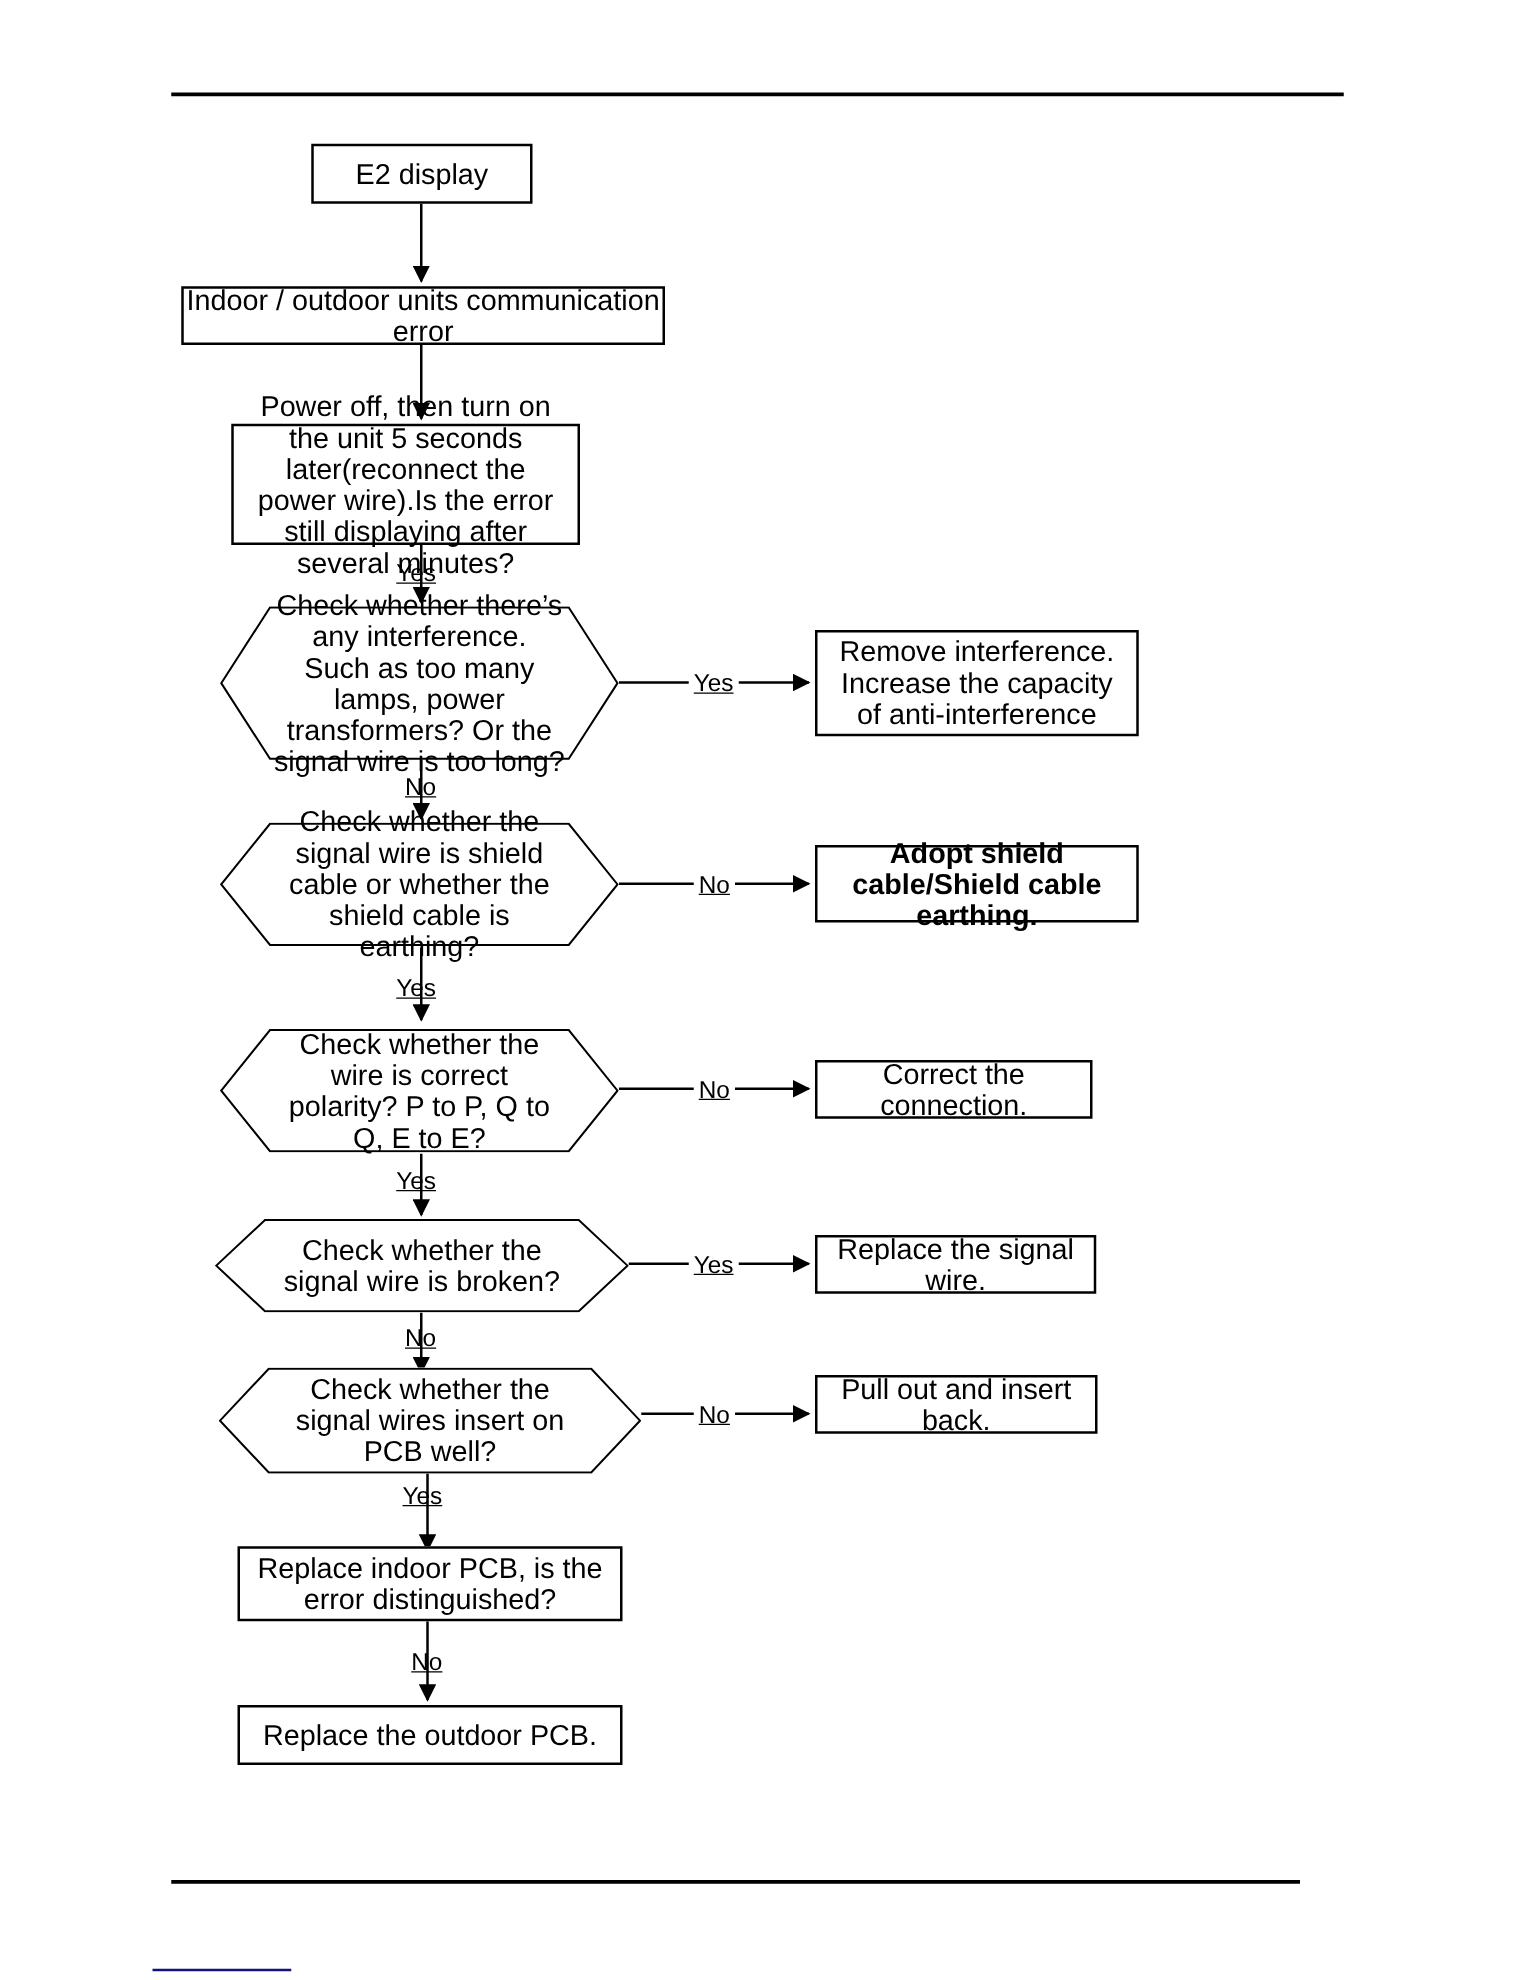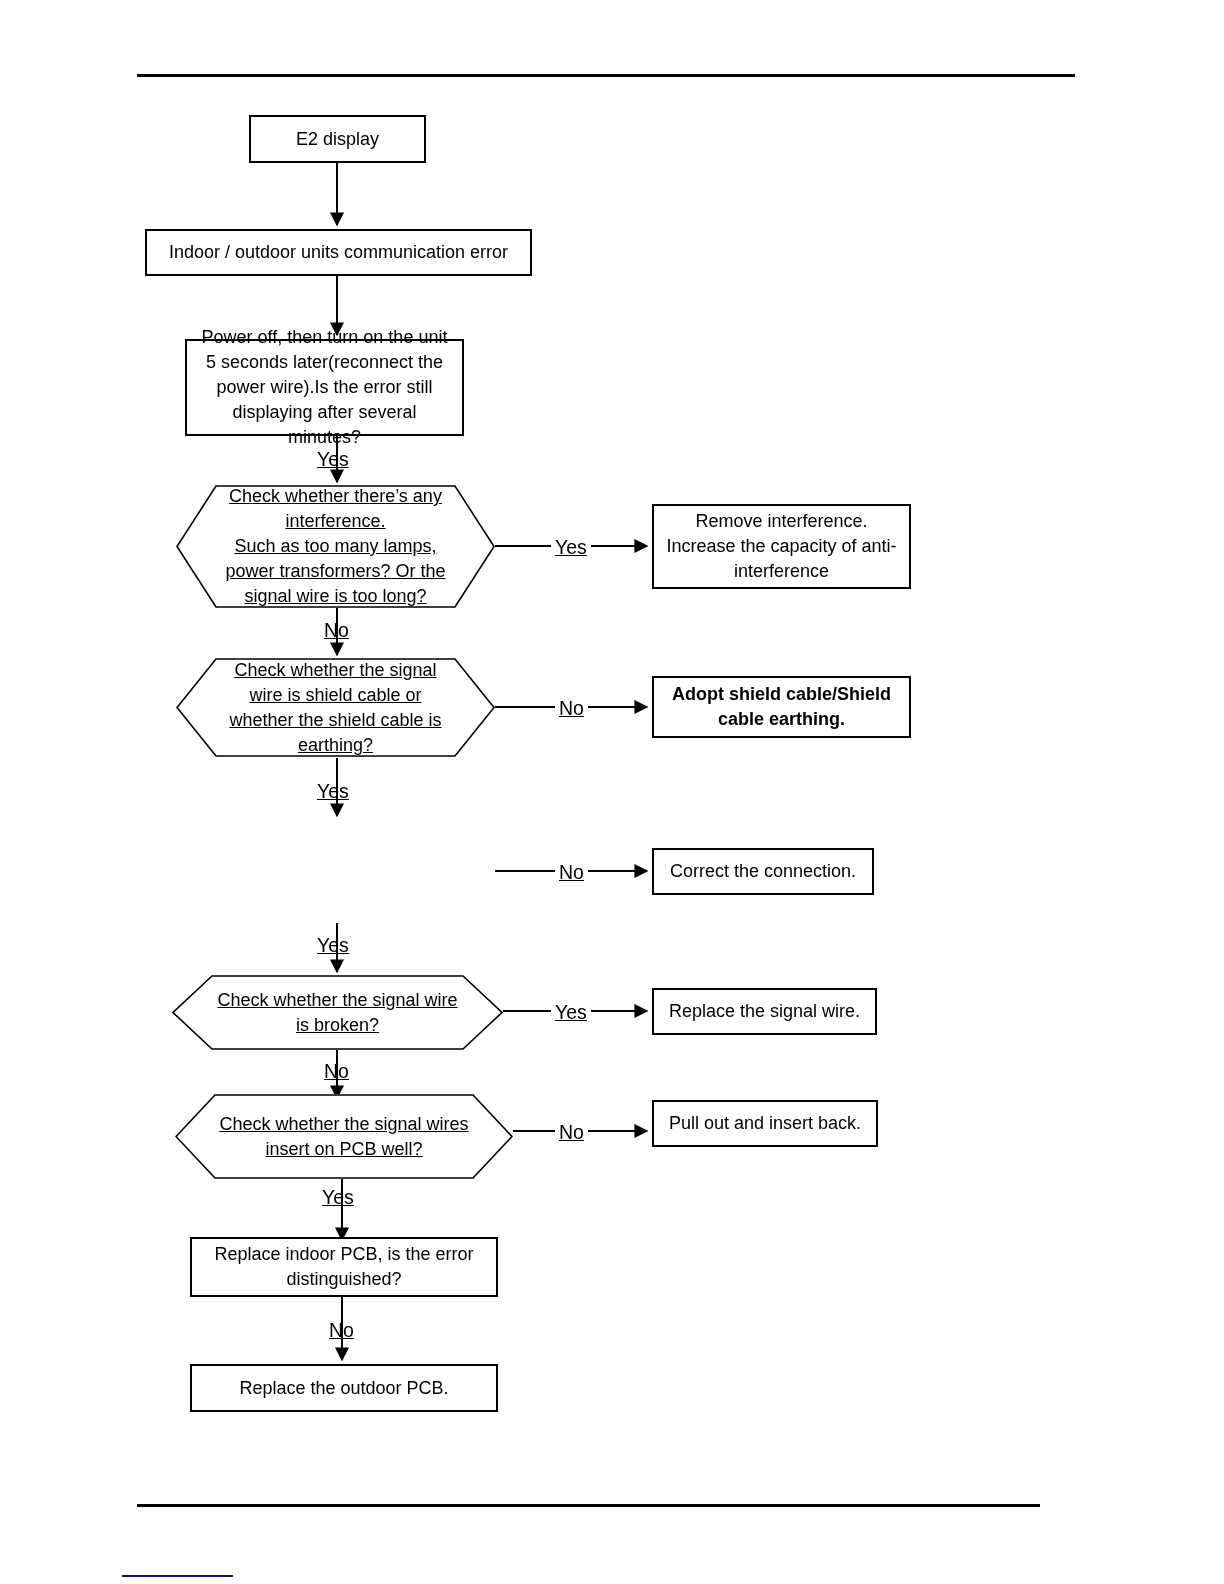--- a/index.html
+++ b/index.html
@@ -17,42 +17,41 @@
   .rule-navy{position:absolute;background:#14137a;height:3px;}
 
   
   .node{
     position:absolute;
     box-sizing:border-box;
     display:flex;
     align-items:center;
     justify-content:center;
     text-align:center;
-    font-size:18px;
+    font-size:23px;
     line-height:25px;
     color:#000;
   }
   .box{
     border:2px solid #000;
     background:#fff;
   }
   .hex{
     background:#fff;
     border:0;
   }
   .hex .hexsvg{
     position:absolute;left:0;top:0;width:100%;height:100%;
   }
   .hex .hextext{
     position:relative;
     z-index:2;
     padding:0 42px;
     width:100%;
     box-sizing:border-box;
-    text-decoration:underline;
   }
   .lbl{
     position:absolute;
     font-size:19.5px;
     line-height:22px;
     color:#000;
     white-space:nowrap;
     text-decoration:underline;
   }
   svg.conn{position:absolute;left:0;top:0;width:1224px;height:1584px;overflow:visible;pointer-events:none;}
@@ -134,20 +133,26 @@
     <svg class="hexsvg" viewBox="0 0 319 99" preserveAspectRatio="none">
       <polygon points="40,1 279,1 318,49.5 279,98 40,98 1,49.5" fill="#ffffff" stroke="#000000" stroke-width="1.6"></polygon>
     </svg>
     <div class="hextext">Check whether the signal wire is shield cable or whether the shield cable is earthing?</div>
   </div>
 
   <div class="node box" style="left:652px;top:676px;width:259px;height:62px;padding:0 8px;font-weight:bold;">
     <span>Adopt shield cable/Shield cable earthing.</span>
   </div>
 
+  <div class="node hex" style="left:176px;top:823px;width:319px;height:99px;">
+    <svg class="hexsvg" viewBox="0 0 319 99" preserveAspectRatio="none">
+      <polygon points="40,1 279,1 318,49.5 279,98 40,98 1,49.5" fill="#ffffff" stroke="#000000" stroke-width="1.6"></polygon>
+    </svg>
+    <div class="hextext">Check whether the wire is correct polarity? P to P, Q to Q, E to E?</div>
+  </div>
 
   <div class="node box" style="left:652px;top:848px;width:222px;height:47px;padding:0 8px;">
     <span>Correct the connection.</span>
   </div>
 
   <div class="node hex" style="left:172px;top:975px;width:331px;height:75px;">
     <svg class="hexsvg" viewBox="0 0 331 75" preserveAspectRatio="none">
       <polygon points="40,1 291,1 330,37.5 291,74 40,74 1,37.5" fill="#ffffff" stroke="#000000" stroke-width="1.6"></polygon>
     </svg>
     <div class="hextext">Check whether the signal wire is broken?</div>

